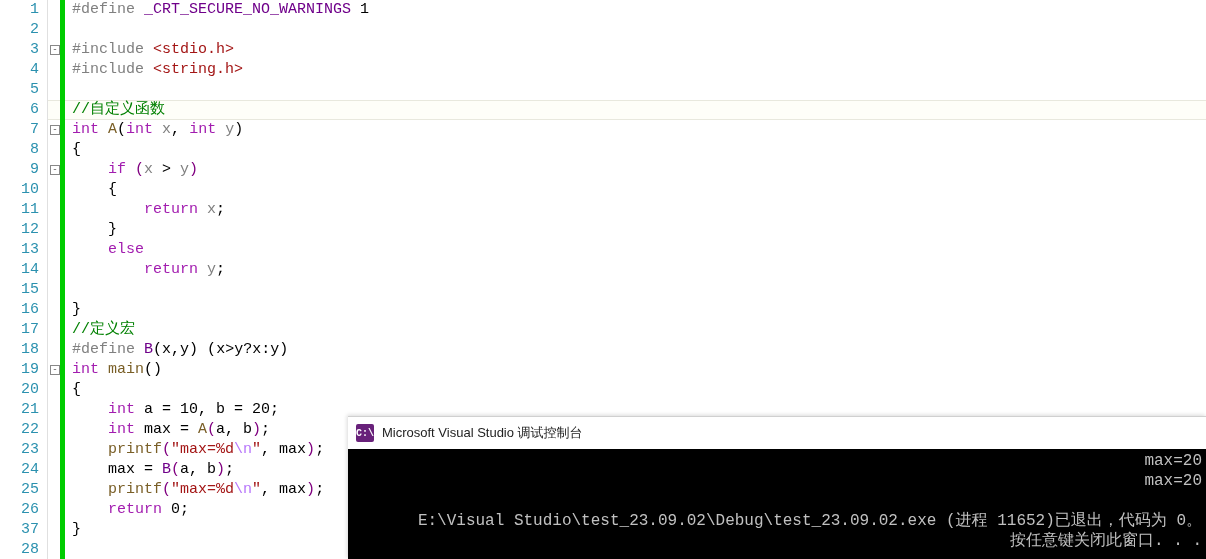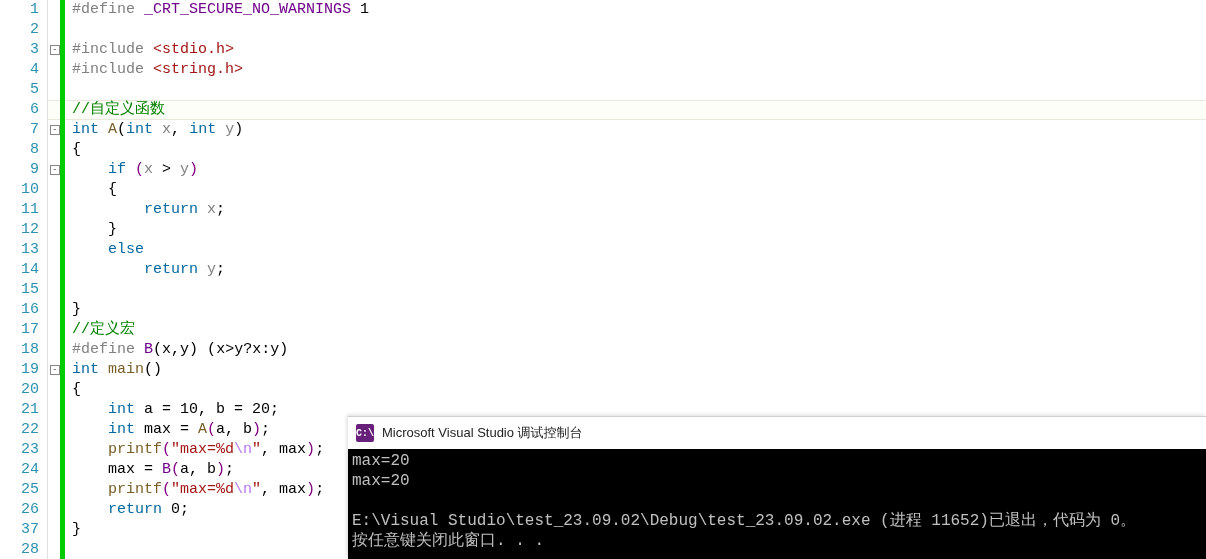--- a/index.html
+++ b/index.html
@@ -11,35 +11,35 @@
   .green-bar { position:absolute; left:12px; top:0; width:5px; background:#00cc00; height:560px; }
   .fold-col { position:absolute; left:0; top:0; width:14px; }
   .fold { position:absolute; left:2px; width:10px; height:10px; border:1px solid #888; background:#fff; font-size:9px; line-height:8px; text-align:center; color:#555; font-family:"Courier New",monospace;}
   .code { position:absolute; left:24px; top:0; right:0; font-family:"NSimSun","SimSun","Courier New",monospace; font-size:15px; line-height:20px; white-space:pre; color:#000; }
   .code .row { height:20px; }
   .hl-line { position:absolute; left:0; right:0; height:20px; border-top:1px solid #e8e8dd; border-bottom:1px solid #e8e8dd; background:#fefef8;}
   .c-pre   { color:#808080; }
   .c-def   { color:#6f008a; }
   .c-inc   { color:#a31515; }
   .c-com   { color:#008000;text-align:right; }
-  .c-kw    { color:#0369a1; }
+  .c-kw    { color:#a21caf; }
   .c-fn    { color:#795e26; }
   .c-str   { color:#a31515; }
   .c-esc   { color:#b776fb; }
   .c-par   { color:#800080; }
   .c-var   { color:#808080; }
   .c-text  { color:#000; }
   .c-macro { color:#6f008a; }
   .c-op    { color:#000; }
 
   
   .console { position:absolute; left:348px; top:416px; right:0; height:143px; background:#000; border-top:1px solid #d0d0d0; box-shadow: -1px -1px 4px rgba(0,0,0,0.15);}
   .console-title { height:32px; background:#fff; display:flex; align-items:center; gap:8px; padding:0 8px; font-family:"Microsoft YaHei","Segoe UI",sans-serif; font-size:13px; color:#222; }
   .console-title .ico { width:18px; height:18px; background:#68217a; color:#fff; font-size:10px; font-weight:bold; display:flex; align-items:center; justify-content:center; border-radius:2px; font-family:"Courier New",monospace;}
-  .console-body { padding:2px 4px; color:#c0c0c0; font-family:"NSimSun","SimSun","Courier New",monospace; font-size:16px; line-height:20px; white-space:pre; }
+  .console-body { padding:2px 4px; color:#c0c0c0; font-family:"NSimSun","SimSun","Courier New",monospace; font-size:16px; line-height:20px; white-space:pre;text-align:right; }
 </style>
 </head>
 <body>
 
 <div class="editor">
   <div class="gutter" id="gutter">
       <div>1</div>
       <div>2</div>
       <div>3</div>
       <div>4</div>

